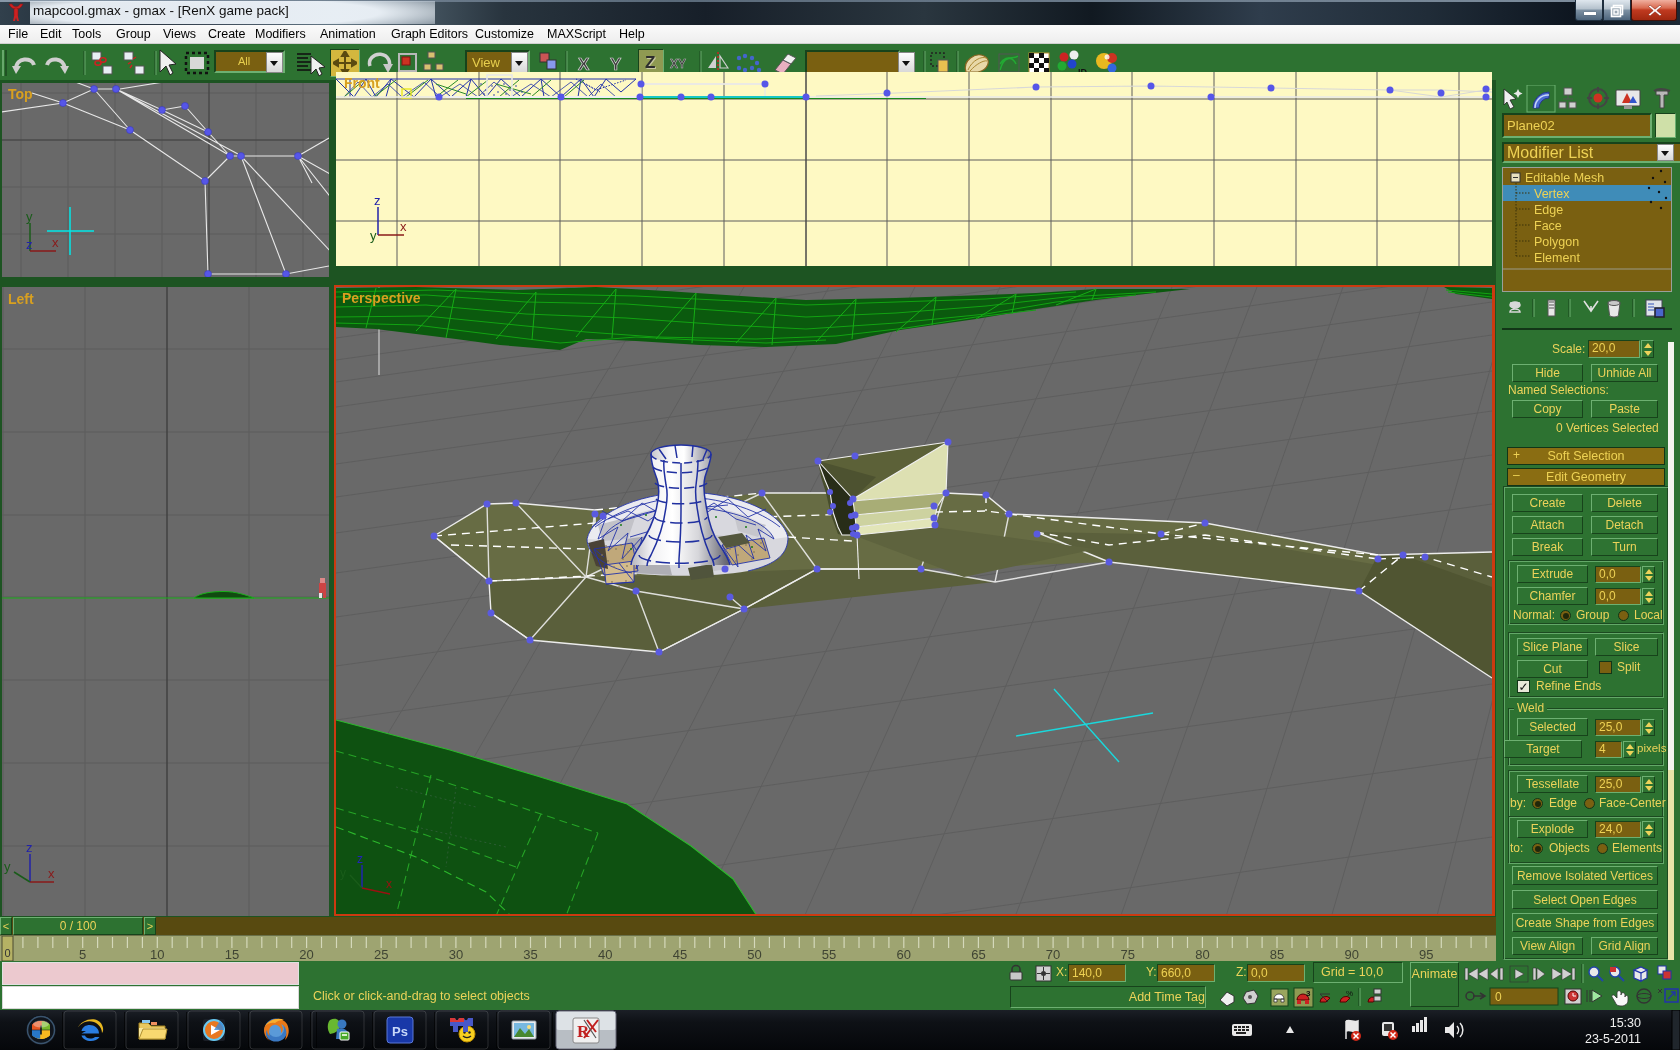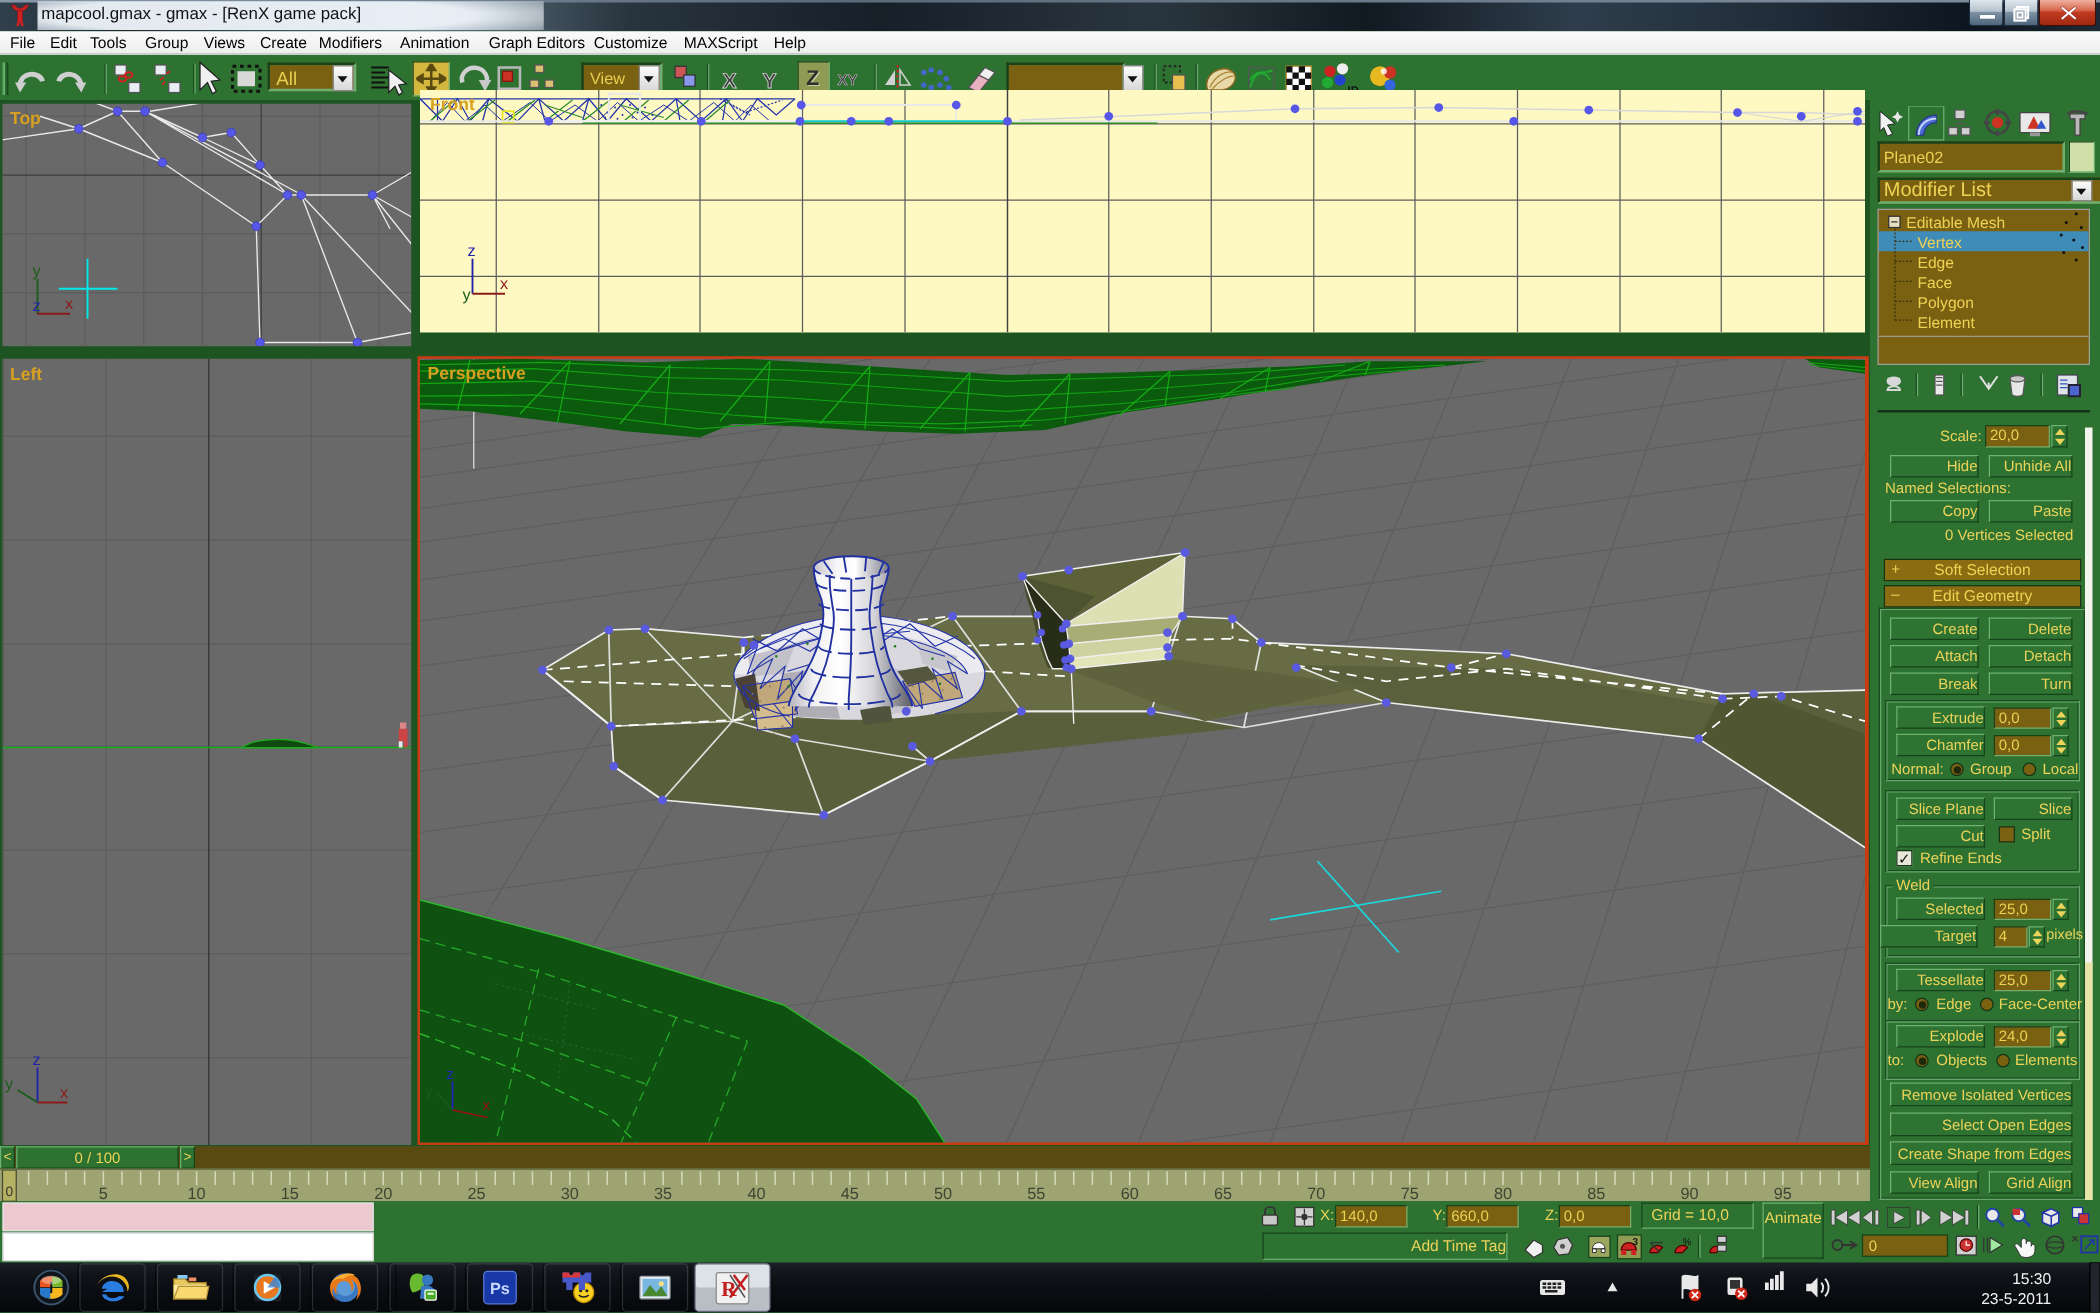--- a/index.html
+++ b/index.html
@@ -1,17 +1,17 @@
 <!DOCTYPE html>
 <html><head><meta charset="utf-8"><style>
 *{margin:0;padding:0;box-sizing:border-box}
 body{width:1680px;height:1050px;position:relative;overflow:hidden;background:#2d7231;font-family:"Liberation Sans",sans-serif}
 .abs{position:absolute}
 .olive{background:#7a6011;color:#e8cf4e}
-.gbtn{position:absolute;background:#2e7332;color:#ecd35a;border:1px solid;border-color:#6db071 #17431b #17431b #6db071;text-align:right;font-size:12px;line-height:16px;height:18px;white-space:nowrap;overflow:hidden}
+.gbtn{position:absolute;background:#2e7332;color:#ecd35a;border:1px solid;border-color:#6db071 #17431b #17431b #6db071;text-align:center;font-size:12px;line-height:16px;height:18px;white-space:nowrap;overflow:hidden}
 .glabel{position:absolute;color:#ecd35a;font-size:12px;white-space:nowrap}
 .field{position:absolute;background:#7a6011;color:#eed254;font-size:12px;border:1px solid;border-color:#17431b #6db071 #6db071 #17431b;padding-left:3px;line-height:14px}
 .grpbox{position:absolute;border:1px solid;border-color:#1c4a20 #63a868 #63a868 #1c4a20;box-shadow:inset 1px 1px 0 #63a868, inset -1px -1px 0 #1c4a20}
 </style></head>
 <body>
 
 <div class="abs" style="left:0;top:0;width:1680px;height:25px;background:linear-gradient(90deg,#31404c 0,#1e2934 6%,#3e4c5a 13%,#647886 20%,#28343e 30%,#171f29 42%,#2a363f 55%,#111921 65%,#2f3d4c 75%,#202c38 85%,#0d151f 94%,#1d2935 100%)">
   <div class="abs" style="left:0;top:0;width:1680px;height:2px;background:linear-gradient(90deg,#8898a8,#5a6a7a 40%,#8090a0)"></div>
   <div class="abs" style="left:30px;top:1px;width:405px;height:23px;background:radial-gradient(ellipse 92% 135% at 44% 50%,rgba(238,244,250,0.95) 46%,rgba(224,233,242,0.5) 70%,rgba(205,218,230,0) 96%)"></div>
 
@@ -78,21 +78,21 @@
     <path d="M128 20 l3 -2 M133 15 l3 -2 M130 24 l2 -3" stroke="#cc2222" stroke-width="1.4"></path>
     <line x1="155" y1="7" x2="155" y2="31" stroke="#1c4a20"></line>
       <line x1="156" y1="7" x2="156" y2="31" stroke="#67a86b"></line>
 
     <path d="M160 6 L160 28 L166 22 L170 31 L173 29 L169 21 L176 20 Z" fill="#f0f0f0" stroke="#222" stroke-width="1"></path>
 
     <rect x="186" y="9" width="22" height="20" fill="none" stroke="#111" stroke-width="2.5" stroke-dasharray="3 3"></rect>
     <rect x="190" y="13" width="14" height="12" fill="#d8d8d8"></rect>
   </svg>
 
-  <div class="abs olive" style="left:214px;top:6px;width:71px;height:23px;border:2px solid;border-color:#17431b #6db071 #6db071 #17431b;font-size:15px;padding:3px 0 0 5px;color:#e8cf4e">All</div>
+  <div class="abs olive" style="left:214px;top:6px;width:71px;height:23px;border:2px solid;border-color:#17431b #6db071 #6db071 #17431b;font-size:11px;padding:3px 0 0 22px;color:#e8cf4e">All</div>
   <div class="abs" style="left:266px;top:8px;width:17px;height:21px;background:linear-gradient(#fdfdfd,#d8d8d8);border:1px solid #888"></div>
   <svg class="abs" style="left:269px;top:16px" width="11" height="7">
       <path d="M1 1 L9 1 L5 6 Z" fill="#111"></path>
     </svg>
   <svg class="abs" style="left:292px;top:4px" width="1090" height="32" viewBox="292 4 1090 32">
 
     <g stroke="#111" stroke-width="1.6">
         <line x1="297" y1="10" x2="311" y2="10"></line>
         <line x1="297" y1="14" x2="308" y2="14"></line>
         <line x1="297" y1="18" x2="311" y2="18"></line>
@@ -774,20 +774,21 @@
     <rect x="2" y="0" width="11" height="25" fill="#b5b264" stroke="#4a4a30"></rect>
     <text x="7.5" y="21" font-size="11" fill="#333" text-anchor="middle">0</text>
   </svg>
 </div>
 
 <div class="abs" style="left:0;top:961px;width:1680px;height:49px;background:#2d7231">
 
   <div class="abs" style="left:2px;top:1px;width:297px;height:23px;background:#ecc9cf;border:1px solid #e0e0e0"></div>
   <div class="abs" style="left:2px;top:25px;width:297px;height:23px;background:#ffffff;border:1px solid #d8d8d8"></div>
 
+  <div class="abs" style="left:307px;top:25px;width:698px;height:22px;color:#ecd35a;font-size:12.5px;line-height:20px;padding-left:6px">Click or click-and-drag to select objects</div>
 
   <svg class="abs" style="left:1008px;top:3px" width="44" height="18" viewBox="0 0 44 18">
     <rect x="2" y="8" width="12" height="8" rx="1" fill="#c8c8c8" stroke="#333"></rect>
       <path d="M4 8 V5 a4 3.5 0 0 1 8 0 V8" fill="none" stroke="#333" stroke-width="1.5"></path>
     <rect x="28" y="2" width="15" height="15" fill="#cfcfcf" stroke="#333"></rect>
       <circle cx="35.5" cy="9.5" r="2.5" fill="#333"></circle>
       <path d="M35.5 3 v4 M35.5 12 v4 M29 9.5 h4 M38 9.5 h4" stroke="#333"></path>
   </svg>
   <div class="glabel" style="left:1056px;top:4px;color:#ecd35a">X:</div>
   <div class="field" style="left:1068px;top:3px;width:58px;height:18px;line-height:16px">140,0</div>

